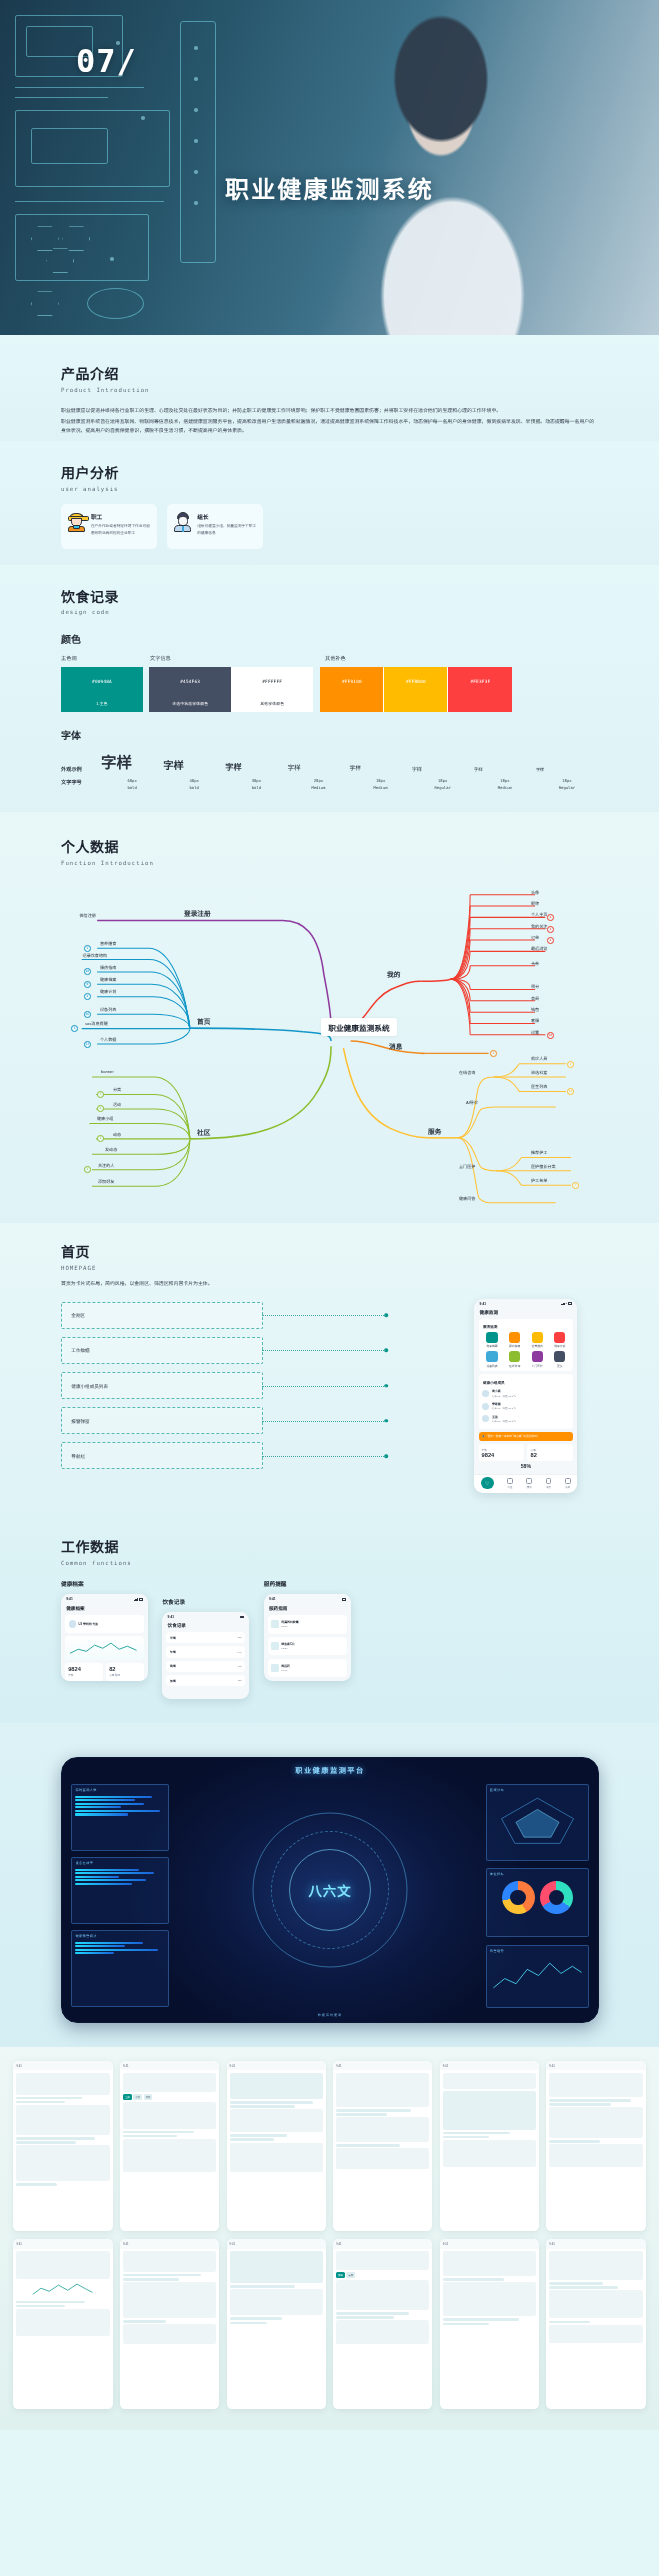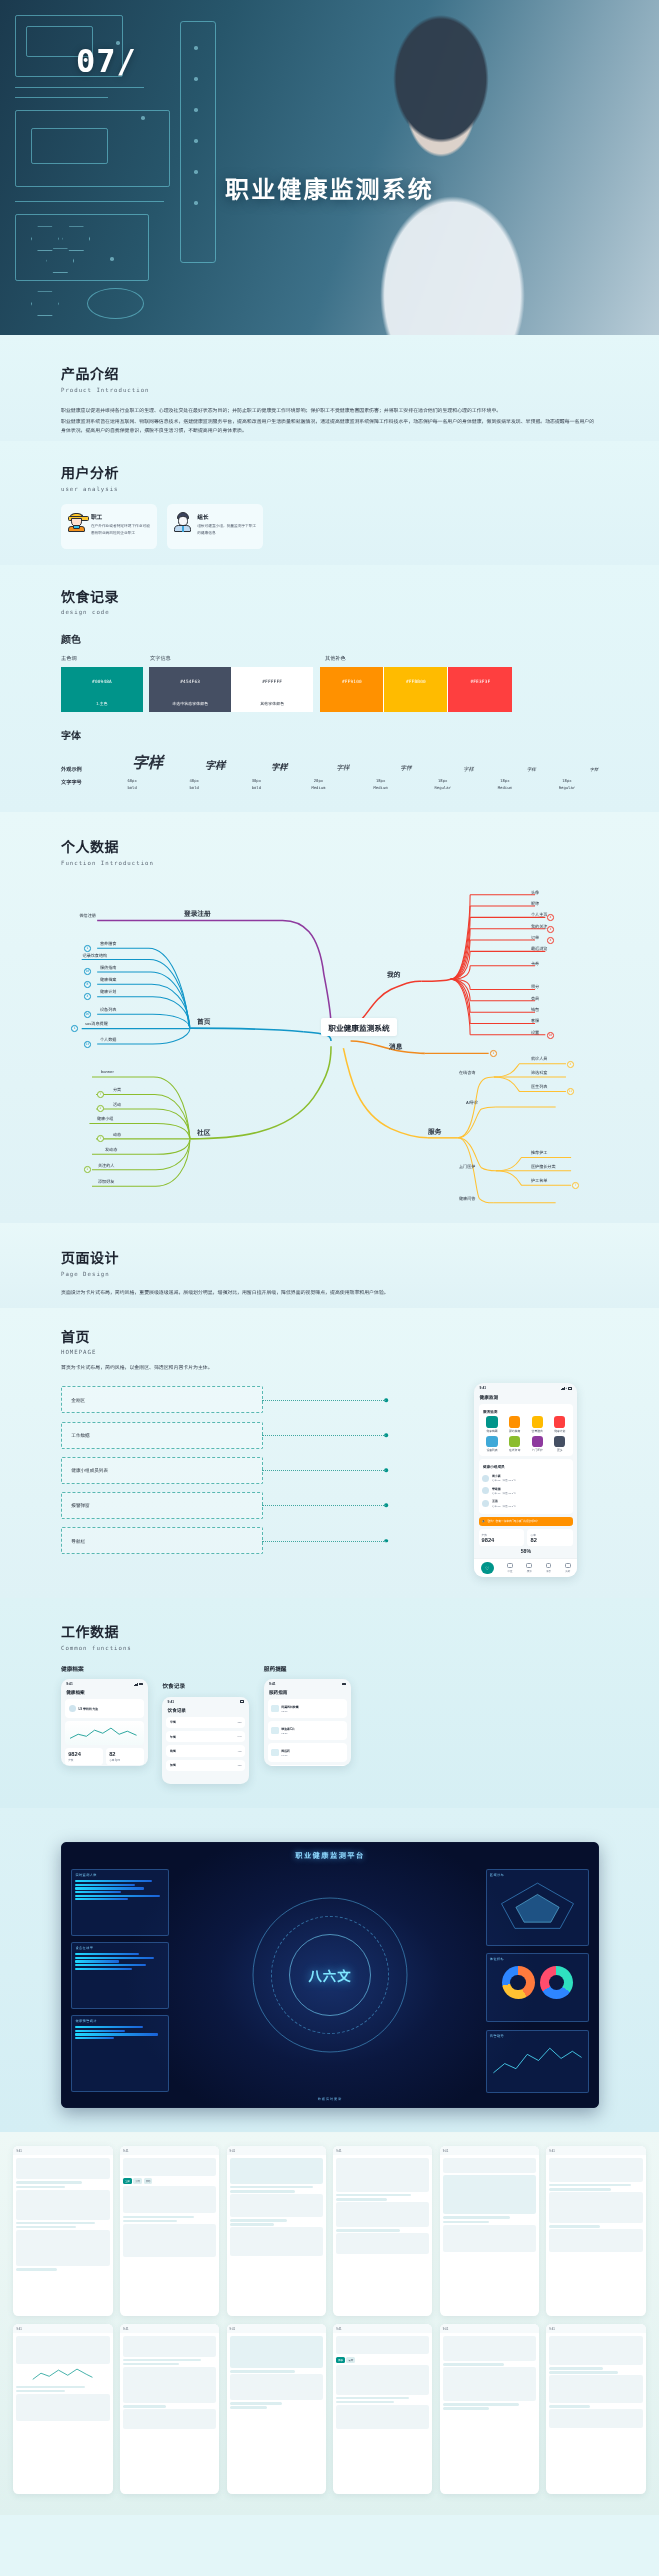--- a/index.html
+++ b/index.html
@@ -123,21 +123,21 @@
     font-size: 4.4px; font-family: "DejaVu Sans Mono", monospace; letter-spacing: 0.2px;
   }
   .swatch-cap { height: 15.5px; display:flex; align-items:center; justify-content:center;
     font-size: 3.8px; letter-spacing:0.2px; }
   .pal-group { display: flex; flex-direction: column; }
   .pal-group .row { display: flex; }
 
   .font-table { margin-top: 8.2px; }
   .font-row { display: flex; align-items: flex-end; }
   .font-row .rl { width: 40px; font-size: 5.2px; color: #2b333f; font-weight: 600; flex: 0 0 40px; }
-  .font-cell { flex: 1; text-align: right; color: #2b333f; font-style: italic; }
+  .font-cell { flex: 1; text-align: left; color: #2b333f; }
   .font-sizes { display: flex; margin-top: 6.2px; }
   .font-sizes .rl { width: 40px; flex: 0 0 40px; font-size: 5.2px; font-weight: 600; }
   .fs-cell { flex: 1; text-align: center; font-size: 3.9px; line-height: 1.7; color: #3a4350;
              font-family: "DejaVu Sans Mono", monospace; }
 
   
   #funcs { padding-top: 24px; padding-bottom: 12.4px; }
   .mindmap-wrap { position: relative; width: 538px; height: 340px; margin-top: 5.2px; }
   .mindmap-wrap svg { position: absolute; inset: 0; }
   .mm-label { position: absolute; font-size: 4.1px; color: #2b333f; white-space: nowrap; }
@@ -220,21 +220,21 @@
 
   
   #common { padding-top: 23px; padding-bottom: 24px; }
   .common-row { display: flex; gap: 14.4px; margin-top: 13.4px; align-items: flex-start; }
   .common-col { display: flex; flex-direction: column; }
   .common-col > .cap { font-size: 5.7px; font-weight: 700; color: #222a35; margin-bottom: 6.2px; }
 
   
   #dash { padding-top: 21.6px; padding-bottom: 24px; background: linear-gradient(180deg,#dcf2f6,#d4eef4); }
   .dash-screen {
-    margin-top: 12.4px; width: 538px; height: 266px; border-radius: 5px;
+    margin-top: 12.4px; width: 538px; height: 266px; border-radius: 16px;
     background:
       radial-gradient(ellipse 206px 155px at 50% 52%, #17306b 0%, #0b1840 55%, #060f2c 100%);
     position: relative; overflow: hidden; box-shadow: 0 5.2px 17.5px rgba(10,25,60,.35);
     border: 1.5px solid #0c1633;
   }
   .dash-title {
     position: absolute; left: 50%; top: 7.2px; transform: translateX(-50%);
     font-size: 7.2px; font-weight: 800; color: #8fd9ff; letter-spacing: 1.5px;
     text-shadow: 0 0 6.2px rgba(80,180,255,.8);
   }
@@ -590,25 +590,20 @@
       <div class="mm-label" style="left:405px;top:228px;">AI导诊</div>
       <div class="mm-label" style="left:398px;top:292px;">上门医护</div>
       <div class="mm-label" style="left:470px;top:278px;">推荐护工</div>
       <div class="mm-label" style="left:470px;top:292px;">医护擅长分类</div>
       <div class="mm-label" style="left:470px;top:306px;">护工名单</div>
       <div class="mm-badge" style="left:511px;top:311px;color:#ffc132">7</div>
       <div class="mm-label" style="left:398px;top:324px;">健康问答</div>
     </div>
   </section>
 
-  <section class="section band-b" id="pagedesign">
-    <h2 class="sec-title">页面设计</h2>
-    <div class="sec-sub">Page Design</div>
-    <div class="body-text" style="margin-top:11.3px">页面设计为卡片式布局，简约风格，重要层级逐级递减，层级划分明显，增强对比，用留白拉开层级，降低界面的视觉噪点，提高使用效率和用户体验。</div>
-  </section>
 
   <section class="section band-b" id="homepage">
     <h2 class="sec-title">首页</h2>
     <div class="sec-sub">HOMEPAGE</div>
     <div class="body-text" style="margin-top:8.2px">首页为卡片式布局，简约风格，以金刚区、筛选区和内容卡片为主体。</div>
 
     <div class="homepage-flex">
       <div class="anno-col">
         <div class="anno-box">
             <span>金刚区</span>

